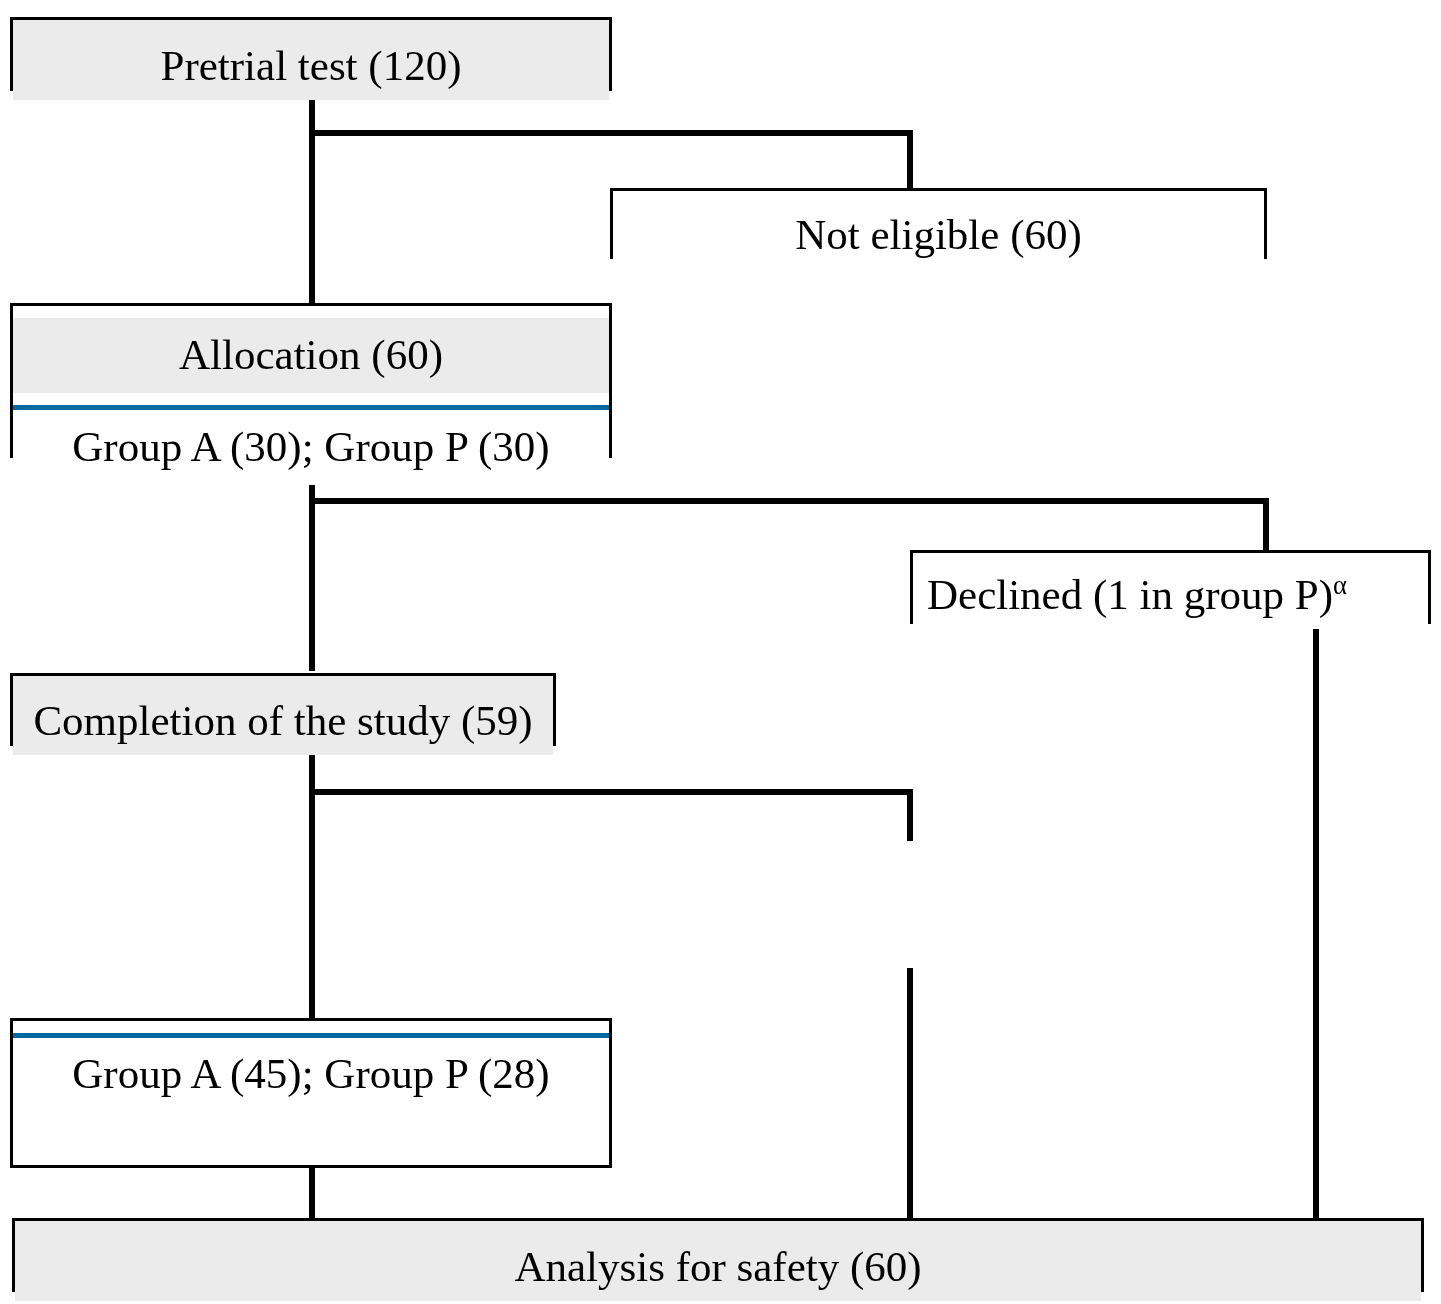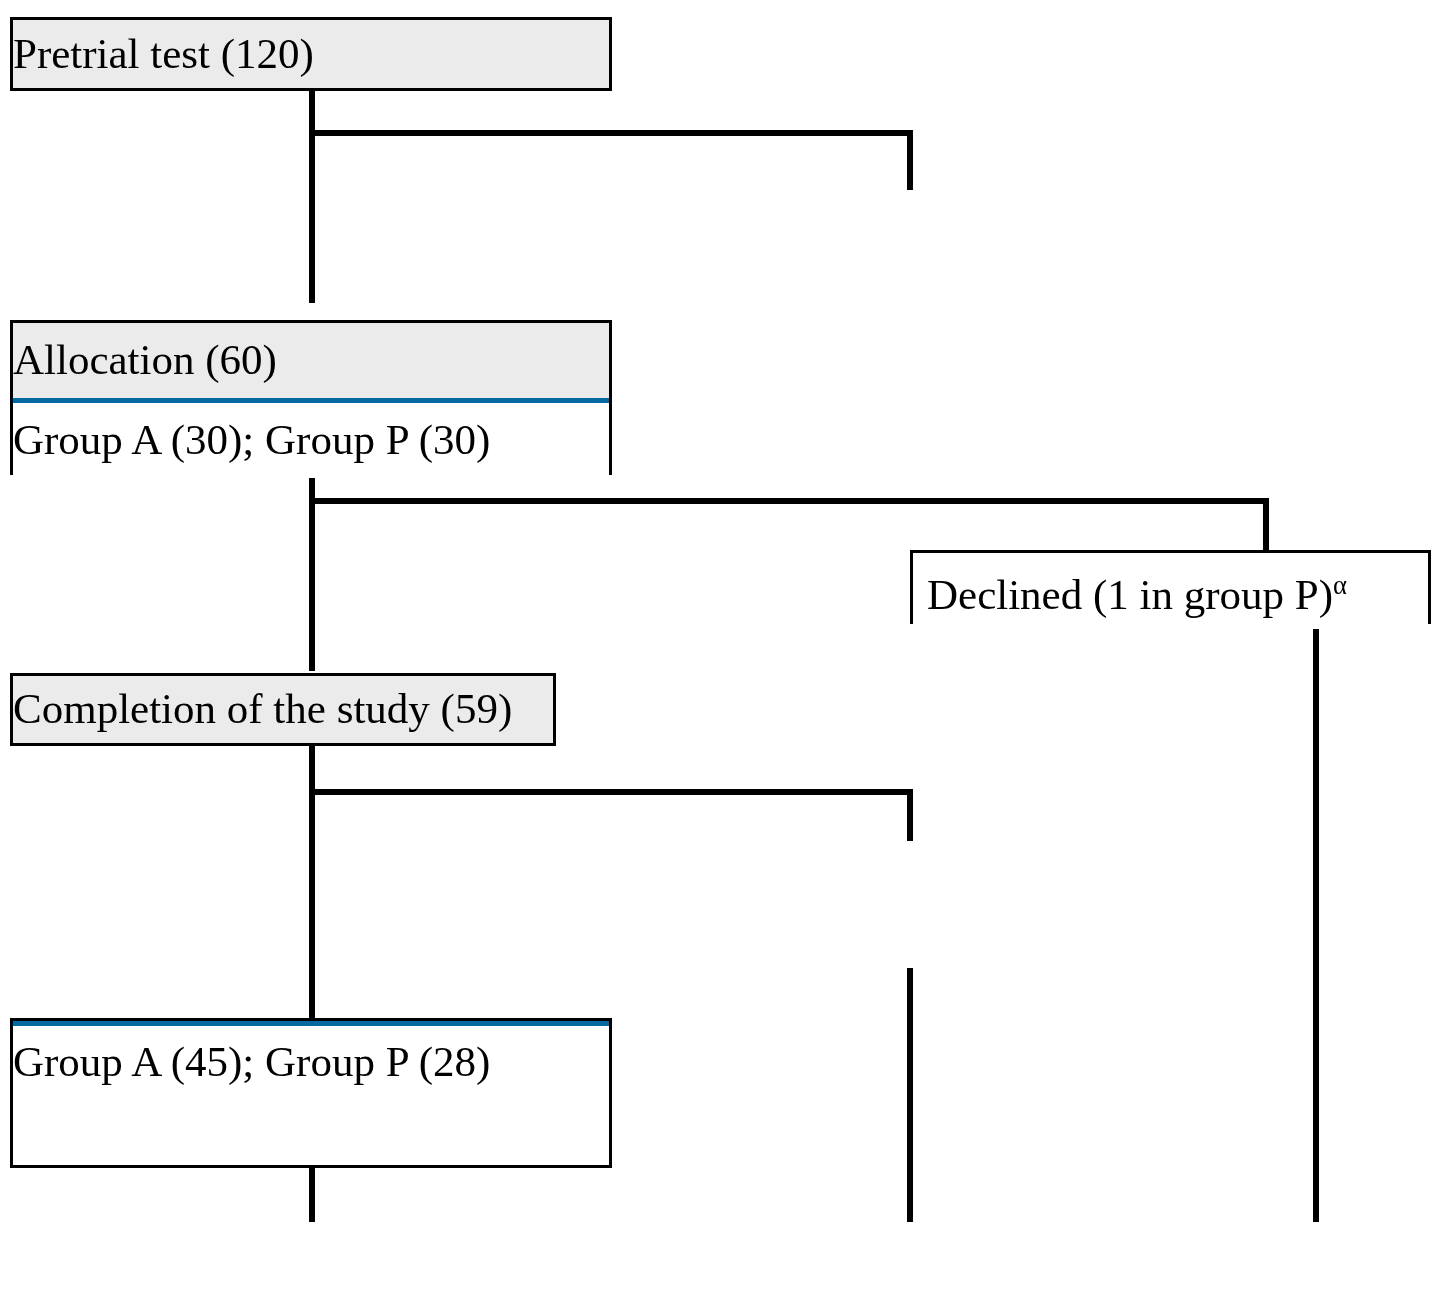--- a/index.html
+++ b/index.html
@@ -31,20 +31,22 @@
     width: 100%;
     height: 100%;
   }
   .cell.shaded {
     background: #ebebeb;
   }
   .cell.plain {
     background: #ffffff;
   }
   .cell.center {
+    justify-content: center;
+    margin-top: 12px;
   }
   .cell.left {
     justify-content: flex-start;
     padding-left: 14px;
     margin-top: 8px;
   }
   .cell.divider-top {
     border-top: 5px solid #0369a1;
   }
   .txt {
@@ -88,22 +90,27 @@
   <div class="conn" style="left:907px; top:968px; width:6px; height:254px;"></div>
 
   <div class="conn" style="left:1313px; top:622px; width:6px; height:600px;"></div>
 
   <div class="node shaded" style="left:10px; top:17px; width:602px; height:74px;">
     <div class="cell shaded center">
       <span class="txt">Pretrial test (120)</span>
     </div>
   </div>
 
+  <div class="node" style="left:610px; top:188px; width:657px; height:71px;">
+    <div class="cell plain center">
+      <span class="txt">Not eligible (60)</span>
+    </div>
+  </div>
 
-  <div class="node" style="left:10px; top:320px; width:602px; height:155px;">
+  <div class="node" style="left:10px; top:303px; width:602px; height:155px;">
     <div class="cell shaded center" style="height:75px;">
       <span class="txt">Allocation (60)</span>
     </div>
     <div class="cell plain center divider-top" style="height:80px;">
       <span class="txt">Group A (30); Group P (30)</span>
     </div>
   </div>
 
   <div class="node" style="left:910px; top:550px; width:521px; height:74px;">
     <div class="cell plain left">
@@ -117,14 +124,19 @@
     </div>
   </div>
 
 
   <div class="node" style="left:10px; top:1018px; width:602px; height:150px;">
     <div class="cell plain center divider-top" style="height:78px;">
       <span class="txt">Group A (45); Group P (28)</span>
     </div>
   </div>
 
+  <div class="node shaded" style="left:12px; top:1218px; width:1412px; height:74px;">
+    <div class="cell shaded center">
+      <span class="txt">Analysis for safety (60)</span>
+    </div>
+  </div>
 
 </div>
 
 </body></html>

